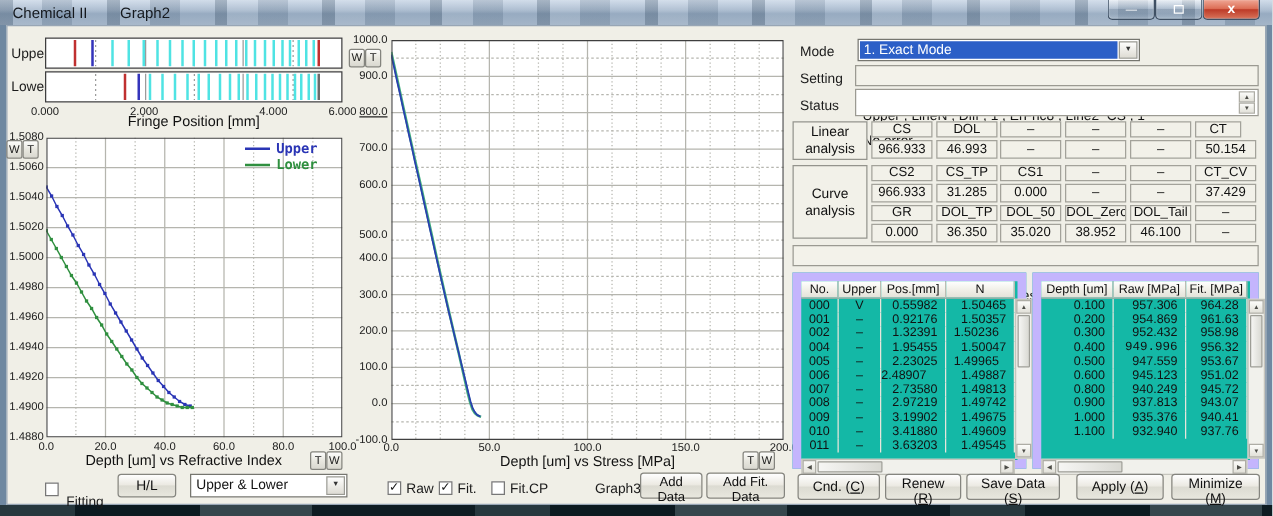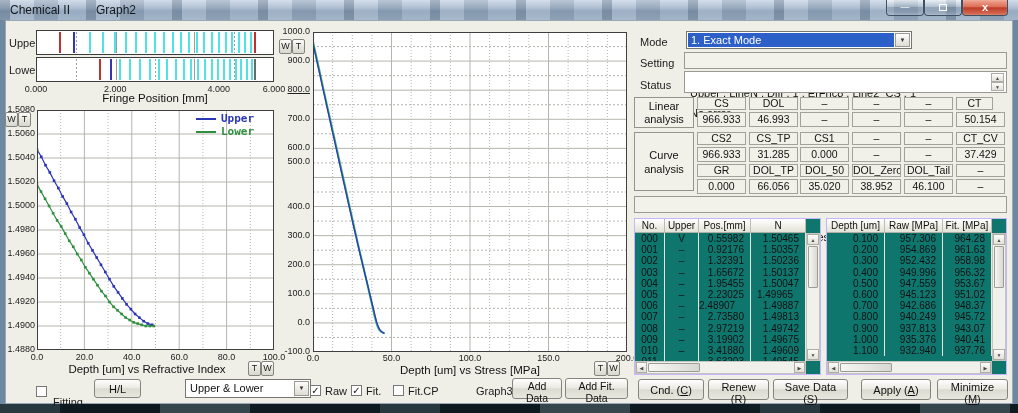--- a/index.html
+++ b/index.html
@@ -33,21 +33,21 @@
   .cbx{position:absolute;width:11px;height:11px;background:#fff;border:1px solid #777;font-size:10px;line-height:9px;text-align:center;color:#111;}
   .combo{position:absolute;background:#fff;border:1px solid #76766f;}
   .ctext{position:absolute;left:4px;top:2px;font-size:11px;color:#111;white-space:nowrap;}
   .carrow{position:absolute;right:1px;top:1px;bottom:1px;width:15px;background:linear-gradient(#fdfdfc,#dedcd4);
     border:1px solid #9a9a93;font-size:6px;color:#333;text-align:center;line-height:13px;}
   .sunken{position:absolute;border:1px solid #9b9a92;background:#f3f2ea;}
   .sunken.white{background:#fff;}
   .field-text{position:absolute;left:5px;top:2px;font-size:11px;color:#111;white-space:nowrap;margin-top:32px;}
   .albox{position:absolute;border:1px solid #94948d;background:#f2f1e9;text-align:center;font-size:11px;color:#111;}
   .acell{position:absolute;border:1px solid #a3a29a;background:#f2f1e9;text-align:center;font-size:10.5px;color:#111;overflow:hidden;white-space:nowrap;}
-  .grid{position:absolute;background:#0f766e;border:1px solid #c4b5fd;padding-left:36px;}
+  .grid{position:absolute;background:#14b8a6;border:7px solid #c4b5fd;padding-left:36px;}
   .ghead{position:absolute;top:0;height:14px;background:linear-gradient(#ffffff,#f0efe7 55%,#e3e2d9);
     border-right:1px solid #bdbcb3;border-bottom:1px solid #b0afa6;font-size:10px;color:#111;text-align:center;line-height:13px;overflow:hidden;}
   .gbody{position:absolute;overflow:hidden;}
   .grow{height:11.2px;line-height:11.2px;white-space:nowrap;}
   .gcell{display:inline-block;height:100%;font-size:10px;color:#111;vertical-align:top;border-right:1px solid #e6e5dc;overflow:hidden;}
   .sb{position:absolute;background:#f1f1ec;border:1px solid #c6c5bd;}
   .sb-arrow{position:absolute;background:linear-gradient(#fcfcfa,#e2e1d9);border:1px solid #aeada5;
     font-size:5px;color:#4c4c47;text-align:center;}
   .sb-thumb{position:absolute;background:linear-gradient(90deg,#f6f6f4,#d9d9d3);border:1px solid #9d9d96;border-radius:1px;}
   .legrow{position:absolute;font-family:"DejaVu Sans Mono",monospace;font-size:11px;font-weight:bold;white-space:nowrap;}
@@ -252,32 +252,32 @@
       <div class="tick" style="left: 80%; top: 0px;">80.0</div>
       <div class="tick" style="left: 100%; top: 0px;">100.0</div>
     </div>
   <div class="axis-title" style="left:20px;top:363px;width:254px;">Depth [um] vs Refractive Index</div>
   <button class="mini" style="left:248px;top:361px;">T</button>
   <button class="mini" style="left:261px;top:361px;">W</button>
 
   <div class="cbx" id="fitting-cbx" style="left:36px;top:386px;"></div>
   <div class="lb" style="left:53px;top:396px;">Fitting</div>
   <button class="btn" style="left:94px;top:379px;width:47px;height:19px;">H/L</button>
-  <div class="combo" style="left:152px;top:379px;width:126px;height:19px;margin-left:33px;">
+  <div class="combo" style="left:152px;top:379px;width:126px;height:19px;">
     <span class="ctext">Upper &amp; Lower</span>
     <span class="carrow">▼</span>
   </div>
 
   <div id="stress-ylab" style="position:absolute;left:276px;top:27px;width:34px;height:332px;">
       <div class="ylab" style="top: 0px;">1000.0</div>
       <div class="ylab" style="top: 29.0909px;">900.0</div>
       <div class="ylab" style="top: 58.1818px; text-decoration: underline;">800.0</div>
       <div class="ylab" style="top: 87.2727px;">700.0</div>
       <div class="ylab" style="top: 116.364px;">600.0</div>
-      <div class="ylab" style="top: 130px;">500.0</div>
+      <div class="ylab" style="top: 156px;">500.0</div>
       <div class="ylab" style="top: 174.545px;">400.0</div>
       <div class="ylab" style="top: 203.636px;">300.0</div>
       <div class="ylab" style="top: 232.727px;">200.0</div>
       <div class="ylab" style="top: 261.818px;">100.0</div>
       <div class="ylab" style="top: 290.909px;">0.0</div>
       <div class="ylab" style="top: 320px;">-100.0</div>
     </div>
   <button class="mini" style="left:279px;top:39px;">W</button>
   <button class="mini" style="left:292px;top:39px;">T</button>
   <svg id="stress-svg" style="left:313px;top:32px;" width="314" height="320">
@@ -373,22 +373,21 @@
   </div>
 
   <div id="grid-fringe" class="grid" style="left:634px;top:218px;width:187px;height:157px;">
       <div class="ghead" style="left: 0px; width: 30px;">No.</div>
       <div class="ghead" style="left: 30px; width: 34px;">Upper</div>
       <div class="ghead" style="left: 64px; width: 52px;">Pos.[mm]</div>
       <div class="ghead" style="left: 116px; width: 55px;">N</div>
       <div class="gbody" style="left: 0px; top: 14px; width: 171px; height: 128px;">
         <div class="grow"><div class="gcell" style="width: 30px; text-align: center;">000</div><div class="gcell" style="width: 34px; text-align: center;">V</div><div class="gcell" style="width: 52px; text-align: right; padding-right: 6px;">0.55982</div><div class="gcell" style="width: 55px; text-align: right; padding-right: 6px;">1.50465</div></div>
         <div class="grow"><div class="gcell" style="width: 30px; text-align: center;">001</div><div class="gcell" style="width: 34px; text-align: center;">–</div><div class="gcell" style="width: 52px; text-align: right; padding-right: 6px;">0.92176</div><div class="gcell" style="width: 55px; text-align: right; padding-right: 6px;">1.50357</div></div>
-        <div class="grow"><div class="gcell" style="width: 30px; text-align: center;">002</div><div class="gcell" style="width: 34px; text-align: center;">–</div><div class="gcell" style="width: 52px; text-align: right; padding-right: 6px;">1.32391</div><div class="gcell" style="width: 55px; text-align: right; padding-right: 6px;">1.50236</div></div>
-        <div class="grow"><div class="gcell" style="width: 30px; text-align: center;">003</div><div class="gcell" style="width: 34px; text-align: center;">–</div><div class="gcell" style="width: 52px; text-align: right; padding-right: 6px;">1.65672</div><div class="gcell" style="width: 55px; text-align: right; padding-right: 6px;">1.50137</div></div>
+        <div class="grow"><div class="gcell" style="width: 30px; text-align: center;">002</div><div class="gcell" style="width: 34px; text-align: center;">–</div><div class="gcell" style="width: 52px; text-align: right; padding-right: 6px;">1.32391</div><div class="gcell" style="width: 55px; text-align: center; padding-right: 6px;">1.50236</div></div>
         <div class="grow"><div class="gcell" style="width: 30px; text-align: center;">004</div><div class="gcell" style="width: 34px; text-align: center;">–</div><div class="gcell" style="width: 52px; text-align: right; padding-right: 6px;">1.95455</div><div class="gcell" style="width: 55px; text-align: right; padding-right: 6px;">1.50047</div></div>
         <div class="grow"><div class="gcell" style="width: 30px; text-align: center;">005</div><div class="gcell" style="width: 34px; text-align: center;">–</div><div class="gcell" style="width: 52px; text-align: right; padding-right: 6px;">2.23025</div><div class="gcell" style="width: 55px; text-align: center; padding-right: 6px;">1.49965</div></div>
         <div class="grow"><div class="gcell" style="width: 30px; text-align: center;">006</div><div class="gcell" style="width: 34px; text-align: center;">–</div><div class="gcell" style="width: 52px; text-align: left; padding-right: 6px;">2.48907</div><div class="gcell" style="width: 55px; text-align: right; padding-right: 6px;">1.49887</div></div>
         <div class="grow"><div class="gcell" style="width: 30px; text-align: center;">007</div><div class="gcell" style="width: 34px; text-align: center;">–</div><div class="gcell" style="width: 52px; text-align: right; padding-right: 6px;">2.73580</div><div class="gcell" style="width: 55px; text-align: right; padding-right: 6px;">1.49813</div></div>
         <div class="grow"><div class="gcell" style="width: 30px; text-align: center;">008</div><div class="gcell" style="width: 34px; text-align: center;">–</div><div class="gcell" style="width: 52px; text-align: right; padding-right: 6px;">2.97219</div><div class="gcell" style="width: 55px; text-align: right; padding-right: 6px;">1.49742</div></div>
         <div class="grow"><div class="gcell" style="width: 30px; text-align: center;">009</div><div class="gcell" style="width: 34px; text-align: center;">–</div><div class="gcell" style="width: 52px; text-align: right; padding-right: 6px;">3.19902</div><div class="gcell" style="width: 55px; text-align: right; padding-right: 6px;">1.49675</div></div>
         <div class="grow"><div class="gcell" style="width: 30px; text-align: center;">010</div><div class="gcell" style="width: 34px; text-align: center;">–</div><div class="gcell" style="width: 52px; text-align: right; padding-right: 6px;">3.41880</div><div class="gcell" style="width: 55px; text-align: right; padding-right: 6px;">1.49609</div></div>
         <div class="grow"><div class="gcell" style="width: 30px; text-align: center;">011</div><div class="gcell" style="width: 34px; text-align: center;">–</div><div class="gcell" style="width: 52px; text-align: right; padding-right: 6px;">3.63203</div><div class="gcell" style="width: 55px; text-align: right; padding-right: 6px;">1.49545</div></div>
       </div>
       <div class="sb" style="left: 171px; top: 14px; width: 14px; height: 128px;">
@@ -403,24 +402,23 @@
       </div>
     </div>
   <div id="grid-stress" class="grid" style="left:826px;top:218px;width:181px;height:157px;">
       <div class="ghead" style="left: 0px; width: 58px;">Depth [um]</div>
       <div class="ghead" style="left: 58px; width: 58px;">Raw [MPa]</div>
       <div class="ghead" style="left: 116px; width: 49px;">Fit. [MPa]</div>
       <div class="gbody" style="left: 0px; top: 14px; width: 165px; height: 128px;">
         <div class="grow"><div class="gcell" style="width: 58px; text-align: right; padding-right: 6px;">0.100</div><div class="gcell" style="width: 58px; text-align: right; padding-right: 6px;">957.306</div><div class="gcell" style="width: 49px; text-align: right; padding-right: 6px;">964.28</div></div>
         <div class="grow"><div class="gcell" style="width: 58px; text-align: right; padding-right: 6px;">0.200</div><div class="gcell" style="width: 58px; text-align: right; padding-right: 6px;">954.869</div><div class="gcell" style="width: 49px; text-align: right; padding-right: 6px;">961.63</div></div>
         <div class="grow"><div class="gcell" style="width: 58px; text-align: right; padding-right: 6px;">0.300</div><div class="gcell" style="width: 58px; text-align: right; padding-right: 6px;">952.432</div><div class="gcell" style="width: 49px; text-align: right; padding-right: 6px;">958.98</div></div>
-        <div class="grow"><div class="gcell" style="width: 58px; text-align: right; padding-right: 6px;">0.400</div><div class="gcell" style="width: 58px; text-align: right; padding-right: 6px;">949.996</div><div class="gcell" style="width: 49px; text-align: right; padding-right: 6px;">956.32</div></div>
+        <div class="grow"><div class="gcell" style="width: 58px; text-align: right; padding-right: 6px;">0.400</div><div class="gcell" style="width: 58px; text-align: right; padding-right: 6px; font-family: Liberation Mono, monospace;">949.996</div><div class="gcell" style="width: 49px; text-align: right; padding-right: 6px;">956.32</div></div>
         <div class="grow"><div class="gcell" style="width: 58px; text-align: right; padding-right: 6px;">0.500</div><div class="gcell" style="width: 58px; text-align: right; padding-right: 6px;">947.559</div><div class="gcell" style="width: 49px; text-align: right; padding-right: 6px;">953.67</div></div>
         <div class="grow"><div class="gcell" style="width: 58px; text-align: right; padding-right: 6px;">0.600</div><div class="gcell" style="width: 58px; text-align: right; padding-right: 6px;">945.123</div><div class="gcell" style="width: 49px; text-align: right; padding-right: 6px;">951.02</div></div>
-        <div class="grow"><div class="gcell" style="width: 58px; text-align: right; padding-right: 6px;">0.700</div><div class="gcell" style="width: 58px; text-align: right; padding-right: 6px;">942.686</div><div class="gcell" style="width: 49px; text-align: right; padding-right: 6px;">948.37</div></div>
         <div class="grow"><div class="gcell" style="width: 58px; text-align: right; padding-right: 6px;">0.800</div><div class="gcell" style="width: 58px; text-align: right; padding-right: 6px;">940.249</div><div class="gcell" style="width: 49px; text-align: right; padding-right: 6px;">945.72</div></div>
         <div class="grow"><div class="gcell" style="width: 58px; text-align: right; padding-right: 6px;">0.900</div><div class="gcell" style="width: 58px; text-align: right; padding-right: 6px;">937.813</div><div class="gcell" style="width: 49px; text-align: right; padding-right: 6px;">943.07</div></div>
         <div class="grow"><div class="gcell" style="width: 58px; text-align: right; padding-right: 6px;">1.000</div><div class="gcell" style="width: 58px; text-align: right; padding-right: 6px;">935.376</div><div class="gcell" style="width: 49px; text-align: right; padding-right: 6px;">940.41</div></div>
         <div class="grow"><div class="gcell" style="width: 58px; text-align: right; padding-right: 6px;">1.100</div><div class="gcell" style="width: 58px; text-align: right; padding-right: 6px;">932.940</div><div class="gcell" style="width: 49px; text-align: right; padding-right: 6px;">937.76</div></div>
       </div>
       <div class="sb" style="left: 165px; top: 14px; width: 14px; height: 128px;">
         <div class="sb-arrow" style="left: 0px; top: 0px; width: 12px; height: 11px; line-height: 10px;">▲</div>
         <div class="sb-thumb" style="left: 1px; top: 12px; width: 10px; height: 42px;"></div>
         <div class="sb-arrow" style="left: 0px; bottom: 0px; width: 12px; height: 11px; line-height: 10px;">▼</div>
       </div>
@@ -462,21 +460,21 @@
     <div class="acell" style="left: 852px; top: 147px; width: 49px; height: 15px; line-height: 13px;">–</div>
     <div class="acell" style="left: 904px; top: 147px; width: 49px; height: 15px; line-height: 13px;">–</div>
     <div class="acell" style="left: 956px; top: 147px; width: 49px; height: 15px; line-height: 13px;">37.429</div>
     <div class="acell" style="left: 697px; top: 164px; width: 49px; height: 13px; line-height: 11px;">GR</div>
     <div class="acell" style="left: 749px; top: 164px; width: 49px; height: 13px; line-height: 11px;">DOL_TP</div>
     <div class="acell" style="left: 800px; top: 164px; width: 49px; height: 13px; line-height: 11px;">DOL_50</div>
     <div class="acell" style="left: 852px; top: 164px; width: 49px; height: 13px; line-height: 11px;">DOL_Zero</div>
     <div class="acell" style="left: 904px; top: 164px; width: 49px; height: 13px; line-height: 11px;">DOL_Tail</div>
     <div class="acell" style="left: 956px; top: 164px; width: 49px; height: 13px; line-height: 11px;">–</div>
     <div class="acell" style="left: 697px; top: 179px; width: 49px; height: 15px; line-height: 13px;">0.000</div>
-    <div class="acell" style="left: 749px; top: 179px; width: 49px; height: 15px; line-height: 13px;">66.056</div>
+    <div class="acell" style="left: 749px; top: 179px; width: 49px; height: 15px; line-height: 13px;">36.350</div>
     <div class="acell" style="left: 800px; top: 179px; width: 49px; height: 15px; line-height: 13px;">35.020</div>
     <div class="acell" style="left: 852px; top: 179px; width: 49px; height: 15px; line-height: 13px;">38.952</div>
     <div class="acell" style="left: 904px; top: 179px; width: 49px; height: 15px; line-height: 13px;">46.100</div>
     <div class="acell" style="left: 956px; top: 179px; width: 49px; height: 15px; line-height: 13px;">–</div>
     <button class="btn" style="left: 638px; top: 379px; width: 66px; height: 21px;"><span>Cnd. (</span><span class="akey">C</span><span>)</span></button>
     <button class="btn" style="left: 708px; top: 379px; width: 61px; height: 21px;"><span>Renew (</span><span class="akey">R</span><span>)</span></button>
     <button class="btn" style="left: 773px; top: 379px; width: 75px; height: 21px;"><span>Save Data (</span><span class="akey">S</span><span>)</span></button>
     <button class="btn" style="left: 861px; top: 379px; width: 70px; height: 21px;"><span>Apply (</span><span class="akey">A</span><span>)</span></button>
     <button class="btn" style="left: 937px; top: 379px; width: 71px; height: 21px;"><span>Minimize (</span><span class="akey">M</span><span>)</span></button>
   </div>

